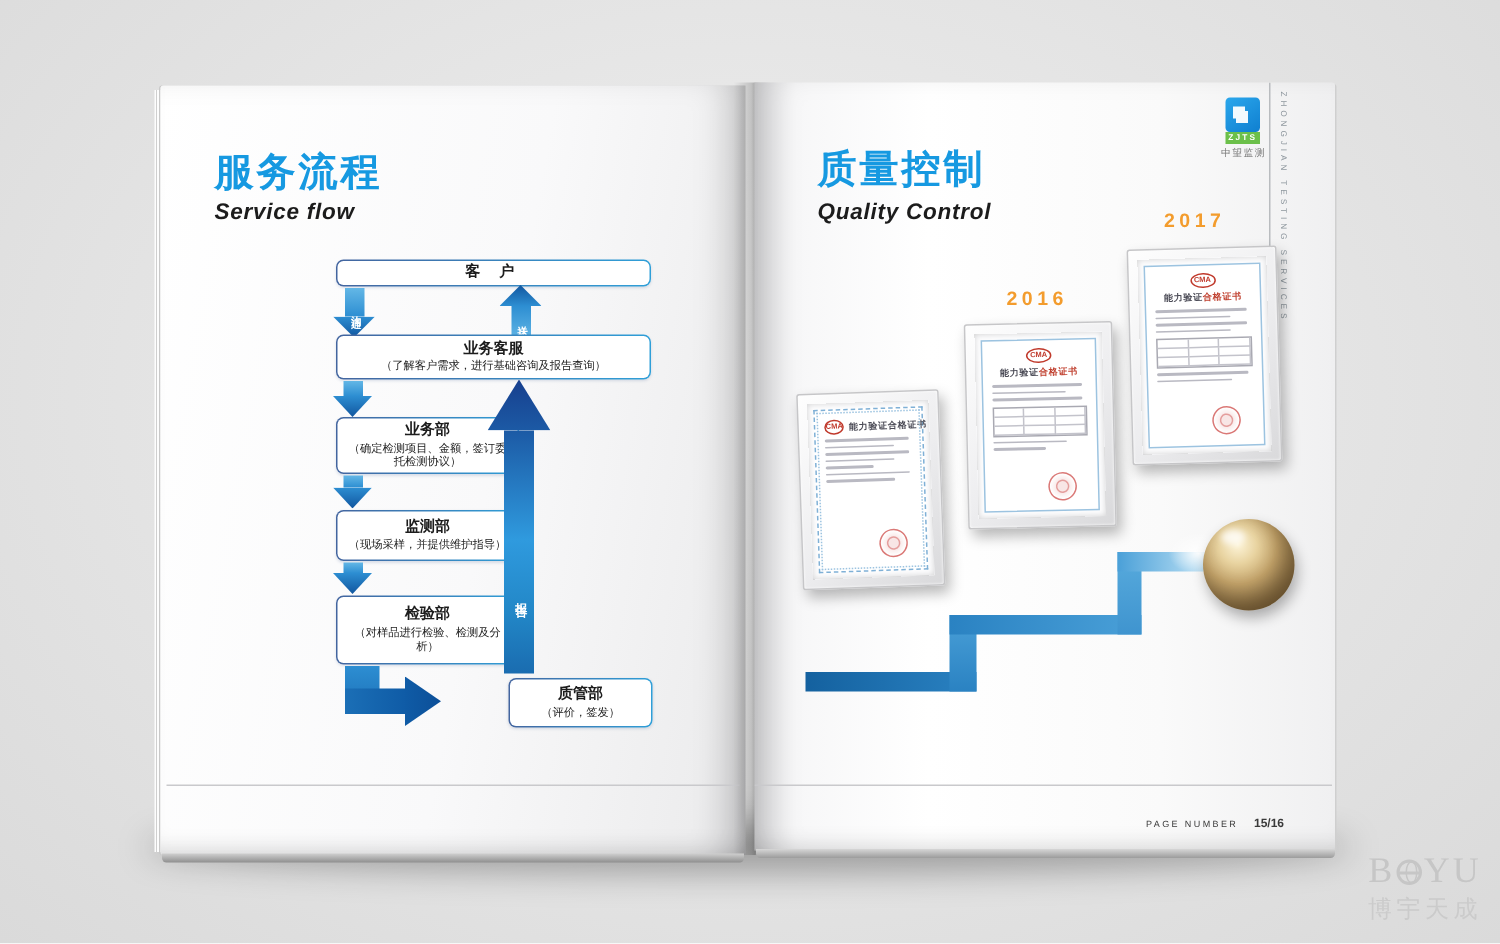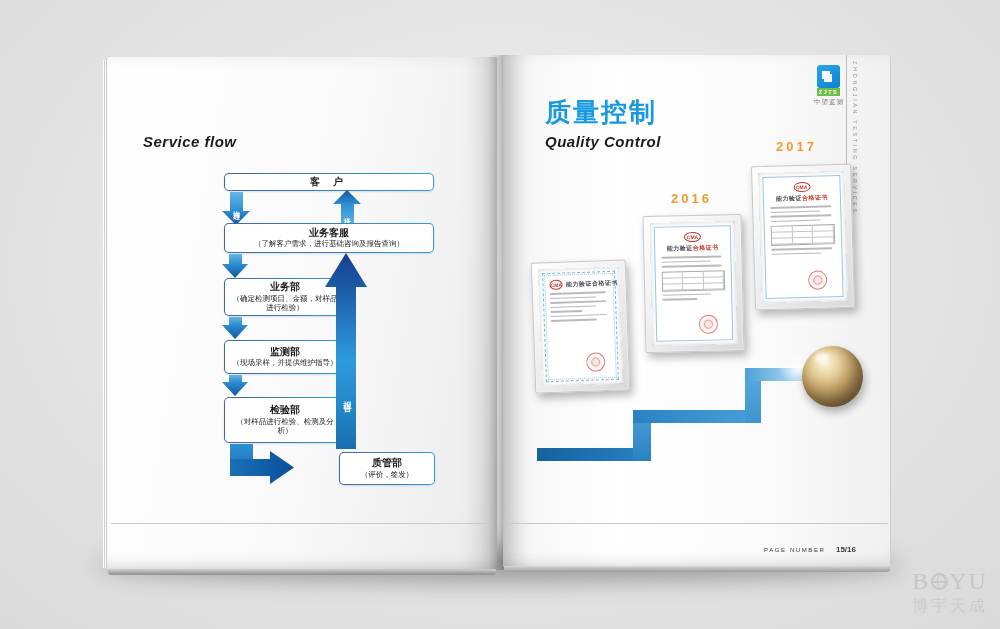--- a/index.html
+++ b/index.html
@@ -119,20 +119,21 @@
   .wm .row2 { font-size:16px; letter-spacing:3px; margin-top:3px; color:#cbcbcb; }
 </style>
 </head>
 <body>
 
 <div class="stage">
   <div class="book-shadow"></div>
   <div class="edge-left-stack"></div>
 
   <div class="page page-left">
+    <div class="pg-title" style="left:36px; top:40px;">服务流程</div>
     <div class="pg-sub" style="left:36px; top:76px;">Service flow</div>
 
     <div class="gbox" style="left:73px; top:116px; width:210px; height:18px;">
       <div class="in">
           <span class="t" style="letter-spacing:5px;">客  户</span>
         </div>
     </div>
 
     <div class="arrow down" style="left:115px; top:135px; width:28px; height:33px;">
       <div class="shaft"></div>
@@ -153,21 +154,21 @@
       </div>
     </div>
     <div class="arrow down" style="left:115px; top:197px; width:26px; height:24px;">
       <div class="shaft"></div>
         <div class="head"></div>
     </div>
 
     <div class="gbox" style="left:73px; top:221px; width:122px; height:38px;">
       <div class="in">
         <span class="t">业务部</span>
-        <span class="d">（确定检测项目、金额，对样品进行检验）</span>
+        <span class="d">（确定检测项目、金额，签订委托检测协议）</span>
       </div>
     </div>
     <div class="arrow down" style="left:115px; top:260px; width:26px; height:22px;">
       <div class="shaft"></div>
         <div class="head"></div>
     </div>
 
     <div class="gbox" style="left:73px; top:283px; width:122px; height:34px;">
       <div class="in">
         <span class="t">监测部</span>

